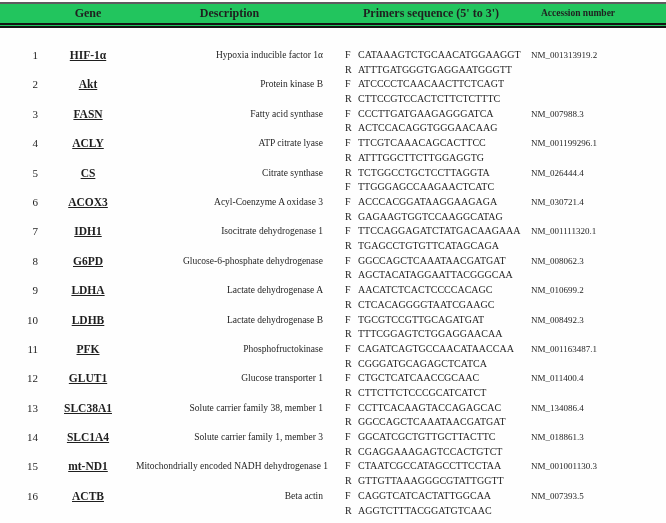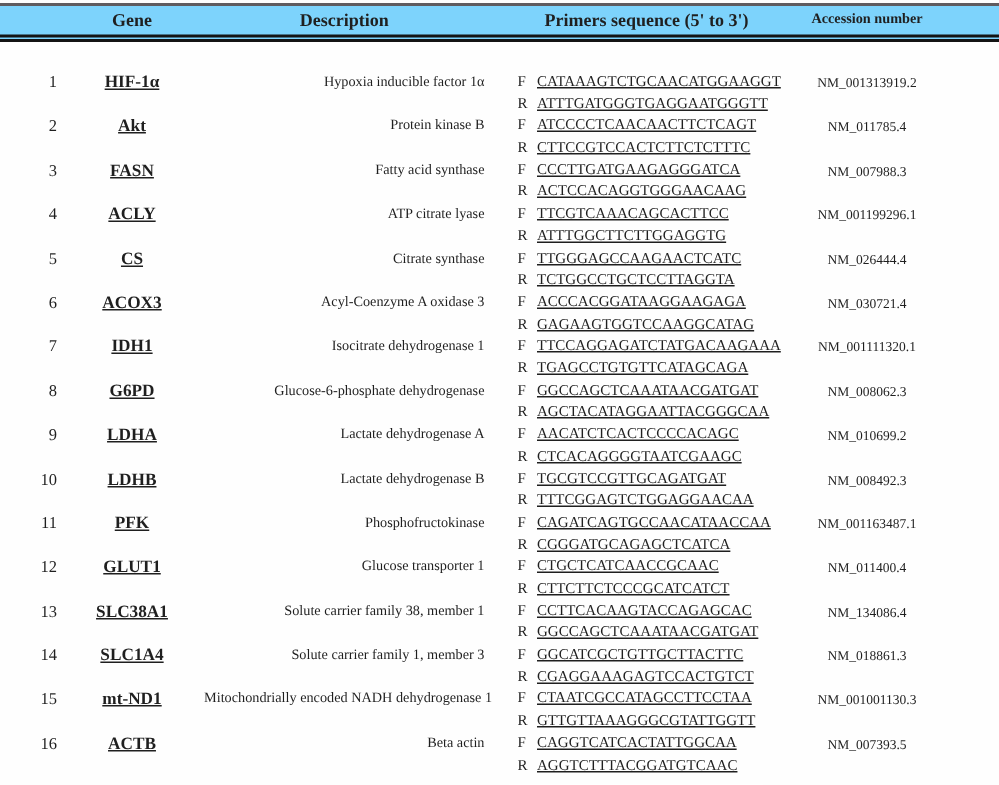--- a/index.html
+++ b/index.html
@@ -6,21 +6,21 @@
   body { font-family: "Liberation Serif", "DejaVu Serif", serif; color:#1f1f1f; }
   .page {
     position: relative;
     width: 666px;
     height: 523px;
     background: #fefefe;
     overflow: hidden;
   }
   .thead {
     margin-top: 2px;
-    background: #7dd3fc;
+    background: #22c55e;
     border-top: 2px solid #5f5b5f;
     border-bottom: 5px double #141414;
     display: flex;
     align-items: center;
     height: 19px;
   }
   .thead .cell { font-weight: bold; font-size: 12px; text-align: center; line-height: 19px; }
   .thead .acc-h { font-size: 9.5px; }
   .col-num   { width: 46px;  flex: none; }
   .col-gene  { width: 90px;  flex: none; padding-right: 6px; box-sizing: border-box; }
@@ -31,22 +31,22 @@
   .trow {
     display: flex;
     align-items: flex-start;
     height: 29.4px;
   }
   .trow .cell { line-height: 14.7px; }
   .num-cell  { text-align: right; padding-right: 8px; box-sizing: border-box; font-size: 11px; }
   .gene-cell { text-align: center; font-weight: bold; font-size: 11.5px; text-decoration: underline; }
   .desc-cell { text-align: right; font-size: 9.5px; white-space: nowrap; }
   .prim-cell { text-align: left; font-size: 10px; padding-left: 14px; box-sizing: border-box; }
-  .acc-cell  { text-align: center; font-size: 9px; }
-  .primer-line { white-space: nowrap; line-height: 14.7px; text-decoration: underline; }
+  .acc-cell  { font-size: 9px; }
+  .primer-line { white-space: nowrap; line-height: 14.7px; }
   .pfx { display: inline-block; min-width: 9px; margin-right: 4px; }
 </style>
 </head>
 <body>
 
 <div class="page">
 
   <div class="thead">
     <div class="cell col-num"></div>
     <div class="cell col-gene">Gene</div>
@@ -68,21 +68,20 @@
     </div>
 
     <div class="trow">
       <div class="cell col-num num-cell">2</div>
       <div class="cell col-gene gene-cell">Akt</div>
       <div class="cell col-desc desc-cell">Protein kinase B</div>
       <div class="cell col-prim prim-cell">
         <div class="primer-line"><span class="pfx">F</span><span>ATCCCCTCAACAACTTCTCAGT</span></div>
         <div class="primer-line"><span class="pfx">R</span><span>CTTCCGTCCACTCTTCTCTTTC</span></div>
       </div>
-      <div class="cell col-acc acc-cell">NM_011785.4</div>
     </div>
 
     <div class="trow">
       <div class="cell col-num num-cell">3</div>
       <div class="cell col-gene gene-cell">FASN</div>
       <div class="cell col-desc desc-cell">Fatty acid synthase</div>
       <div class="cell col-prim prim-cell">
         <div class="primer-line"><span class="pfx">F</span><span>CCCTTGATGAAGAGGGATCA</span></div>
         <div class="primer-line"><span class="pfx">R</span><span>ACTCCACAGGTGGGAACAAG</span></div>
       </div>
@@ -98,22 +97,22 @@
         <div class="primer-line"><span class="pfx">R</span><span>ATTTGGCTTCTTGGAGGTG</span></div>
       </div>
       <div class="cell col-acc acc-cell">NM_001199296.1</div>
     </div>
 
     <div class="trow">
       <div class="cell col-num num-cell">5</div>
       <div class="cell col-gene gene-cell">CS</div>
       <div class="cell col-desc desc-cell">Citrate synthase</div>
       <div class="cell col-prim prim-cell">
+        <div class="primer-line"><span class="pfx">R</span><span>TCTGGCCTGCTCCTTAGGTA</span></div>
         <div class="primer-line"><span class="pfx">F</span><span>TTGGGAGCCAAGAACTCATC</span></div>
-        <div class="primer-line"><span class="pfx">R</span><span>TCTGGCCTGCTCCTTAGGTA</span></div>
       </div>
       <div class="cell col-acc acc-cell">NM_026444.4</div>
     </div>
 
     <div class="trow">
       <div class="cell col-num num-cell">6</div>
       <div class="cell col-gene gene-cell">ACOX3</div>
       <div class="cell col-desc desc-cell">Acyl-Coenzyme A oxidase 3</div>
       <div class="cell col-prim prim-cell">
         <div class="primer-line"><span class="pfx">F</span><span>ACCCACGGATAAGGAAGAGA</span></div>

